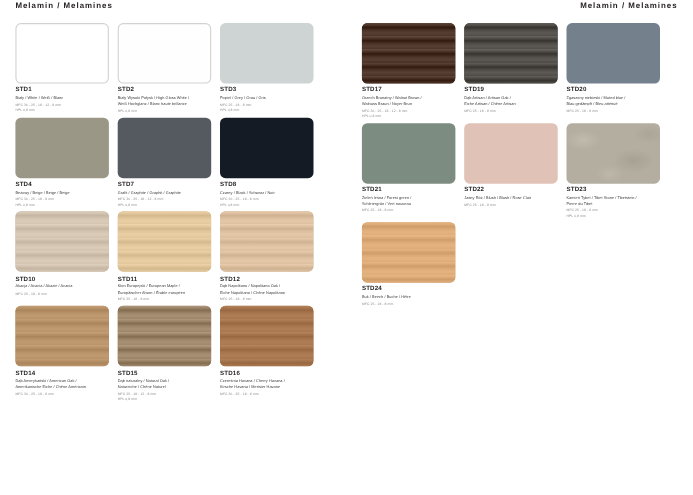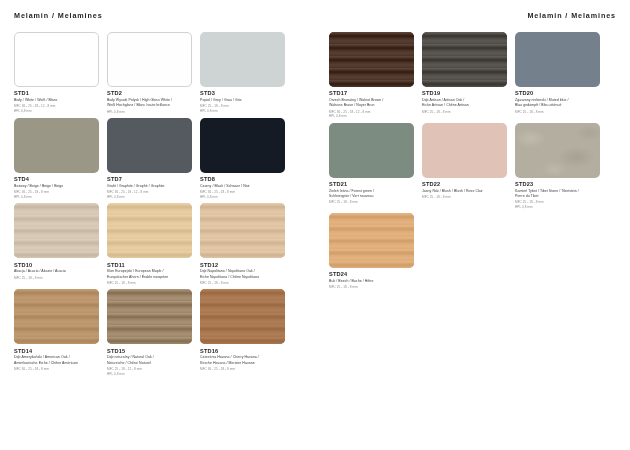--- a/index.html
+++ b/index.html
@@ -26,21 +26,20 @@
     box-sizing: border-box;
   }
   .page-left  { width: 315px; padding: 0 0 0 14px; }
   .page-right { width: 315px; padding: 0 0 0 14px; }
 
   .page-header {
     font-size: 7.2px;
     font-weight: bold;
     letter-spacing: 0.9px;
     color: #231f20;
-    padding-top: 11px;
     height: 12px;
   }
   .page-header.align-right {
     text-align: right;
     padding-right: 14px;
   }
 
   .grid {
     display: grid;
     grid-template-columns: 85px 85px 85px;

